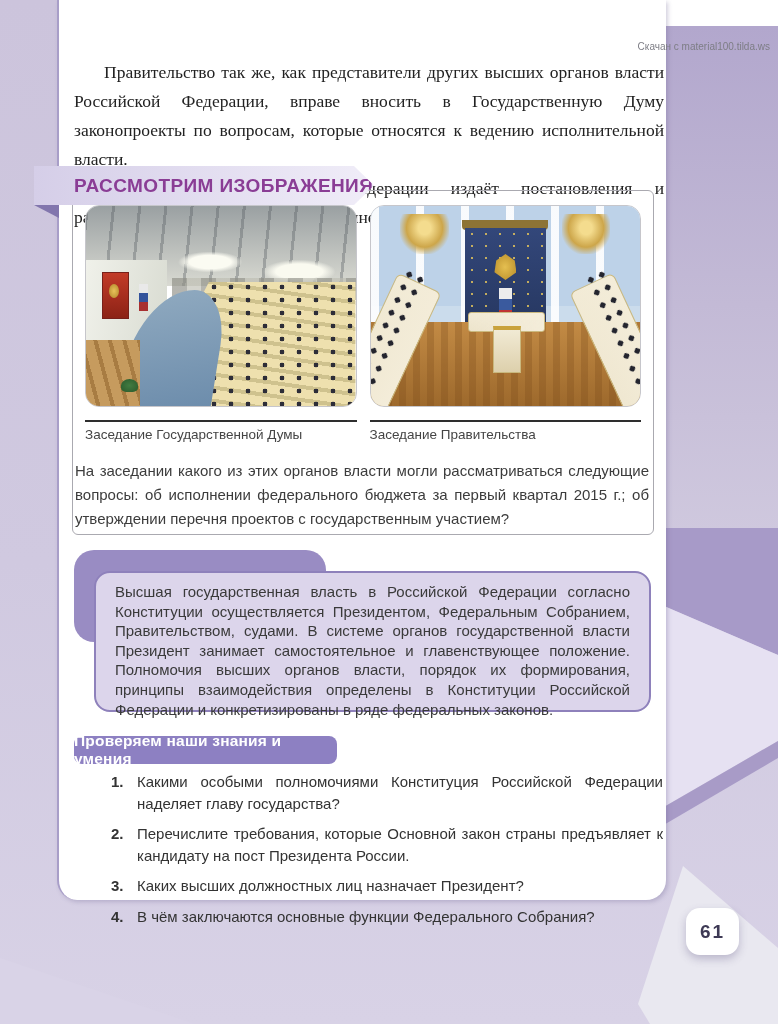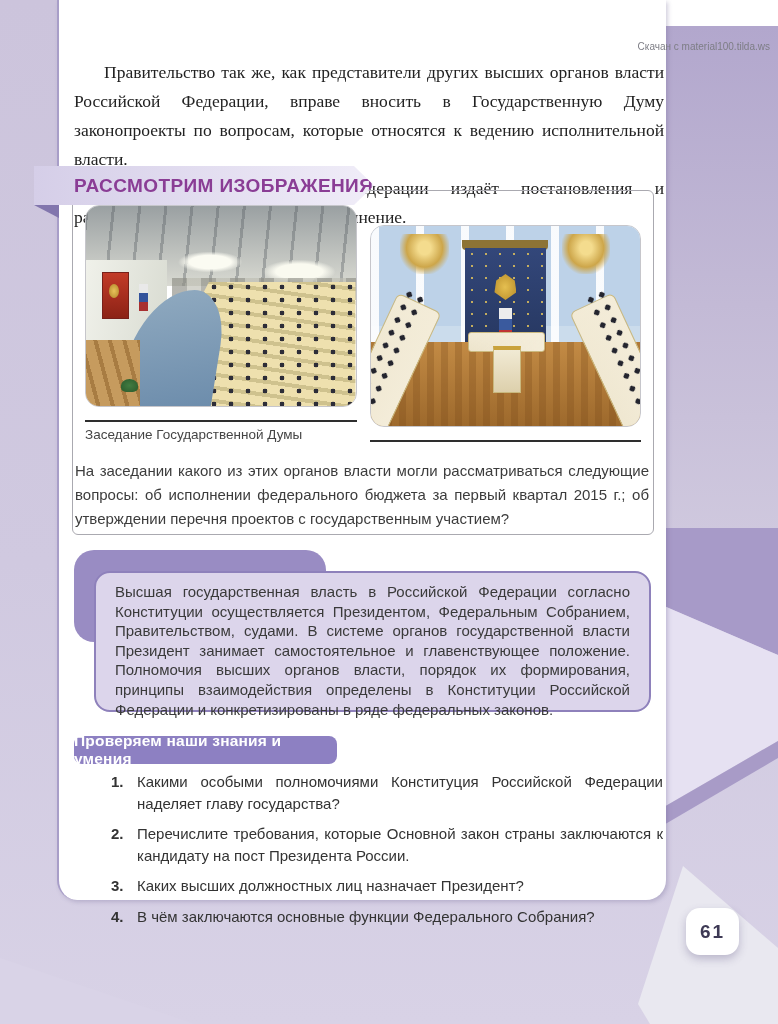--- a/index.html
+++ b/index.html
@@ -196,20 +196,21 @@
             <div class="g-flag"></div>
             <div class="g-floor"></div>
             <div class="g-table lw"></div>
             <div class="g-table rw"></div>
             <div class="g-table front"></div>
             <div class="g-ppl left"></div>
             <div class="g-ppl right"></div>
             <div class="g-podium"></div>
           </div>
           <div class="cap-rule"></div>
+          <div class="caption">Заседание Правительства</div>
         </div>
 
       </div>
       <div class="img-question">На заседании какого из этих органов власти могли рассматриваться следующие вопросы: об исполнении федерального бюджета за первый квартал 2015 г.; об утверждении перечня проектов с государственным участием?</div>
     </div>
 
     <div class="summary-tab">
       <span>ПОДВЕДЁМ ИТОГИ</span>
     </div>
     <div class="summary-box">
@@ -220,21 +221,21 @@
       <span>Проверяем наши знания и умения</span>
     </div>
 
     <div class="questions">
       <div class="q-item">
         <span class="q-num">1.</span>
         <span class="q-text">Какими особыми полномочиями Конституция Российской Федерации наделяет главу государства?</span>
       </div>
       <div class="q-item">
         <span class="q-num">2.</span>
-        <span class="q-text">Перечислите требования, которые Основной закон страны заключаются к кандидату на пост Президента России.</span>
+        <span class="q-text">Перечислите требования, которые Основной закон страны предъявляет к кандидату на пост Президента России.</span>
       </div>
       <div class="q-item">
         <span class="q-num">3.</span>
         <span class="q-text">Каких высших должностных лиц назначает Президент?</span>
       </div>
       <div class="q-item">
         <span class="q-num">4.</span>
         <span class="q-text">В чём заключаются основные функции Федерального Собрания?</span>
       </div>
     </div>

